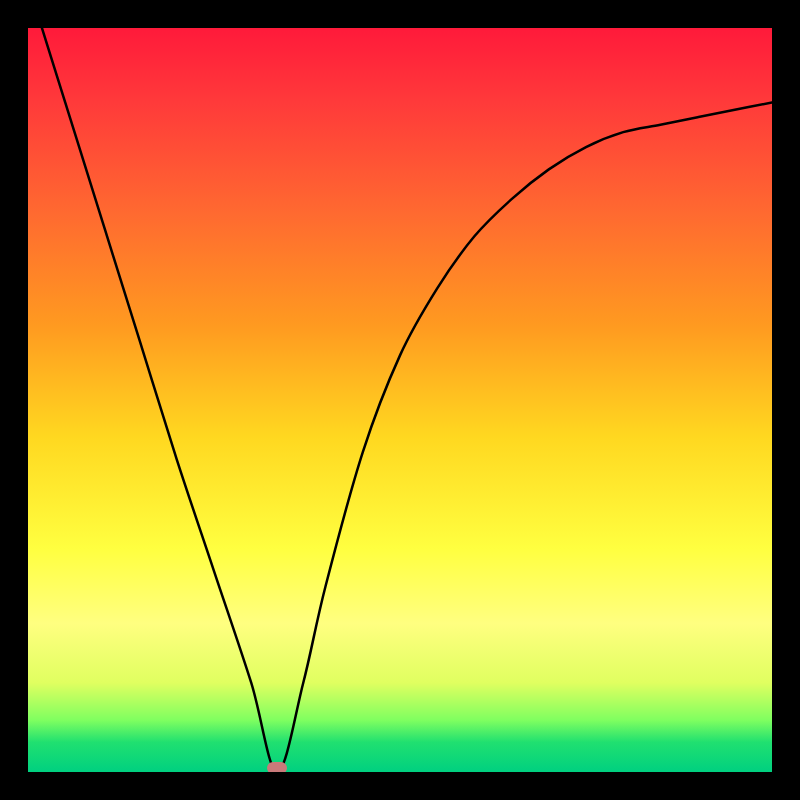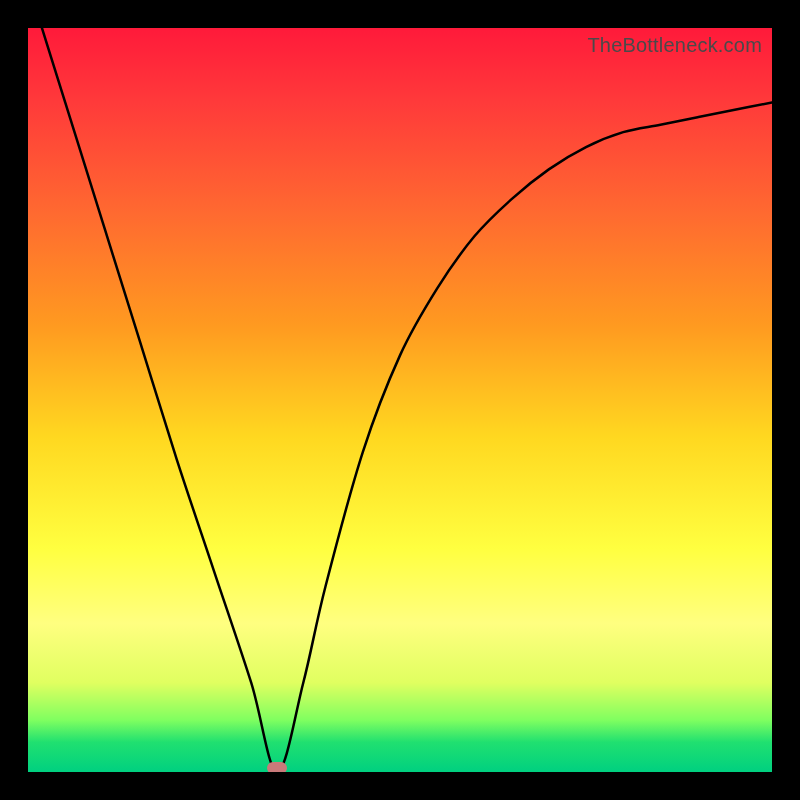--- a/index.html
+++ b/index.html
@@ -55,19 +55,18 @@
     background: #c97a7a;
     border-radius: 6px;
     transform: translate(-50%, -50%);
   }
 </style>
 </head>
 <body>
 
 <div class="stage">
   <div class="plot">
-    <div class="watermark">TheBottleneck.com</div>
     <svg class="curve" viewBox="0 0 744 744">
       <path id="curve-path" fill="none" stroke="#000000" stroke-width="2.5" stroke-linejoin="round" stroke-linecap="round" d="M 0.00 -44.64 C 6.20 -24.80, 24.80 34.72, 37.20 74.40 C 49.60 114.08, 62.00 153.76, 74.40 193.44 C 86.80 233.12, 99.20 272.80, 111.60 312.48 C 124.00 352.16, 136.40 393.08, 148.80 431.52 C 161.20 469.96, 173.60 505.92, 186.00 543.12 C 198.40 580.32, 212.66 621.24, 223.20 654.72 C 233.74 688.20, 240.56 744.00, 249.24 744.00 C 257.92 744.00, 267.22 685.72, 275.28 654.72 C 283.34 623.72, 287.68 596.44, 297.60 558.00 C 307.52 519.56, 322.40 462.52, 334.80 424.08 C 347.20 385.64, 359.60 354.64, 372.00 327.36 C 384.40 300.08, 396.80 280.24, 409.20 260.40 C 421.60 240.56, 434.00 223.20, 446.40 208.32 C 458.80 193.44, 471.20 182.28, 483.60 171.12 C 496.00 159.96, 508.40 150.04, 520.80 141.36 C 533.20 132.68, 545.60 125.24, 558.00 119.04 C 570.40 112.84, 582.80 107.88, 595.20 104.16 C 607.60 100.44, 620.00 99.20, 632.40 96.72 C 644.80 94.24, 657.20 91.76, 669.60 89.28 C 682.00 86.80, 694.40 84.32, 706.80 81.84 C 719.20 79.36, 737.80 75.64, 744.00 74.40"></path>
     </svg>
     <div id="marker" class="marker" style="left: 249.24px; top: 739.536px;"></div>
   </div>
 </div>
 
 </body></html>

